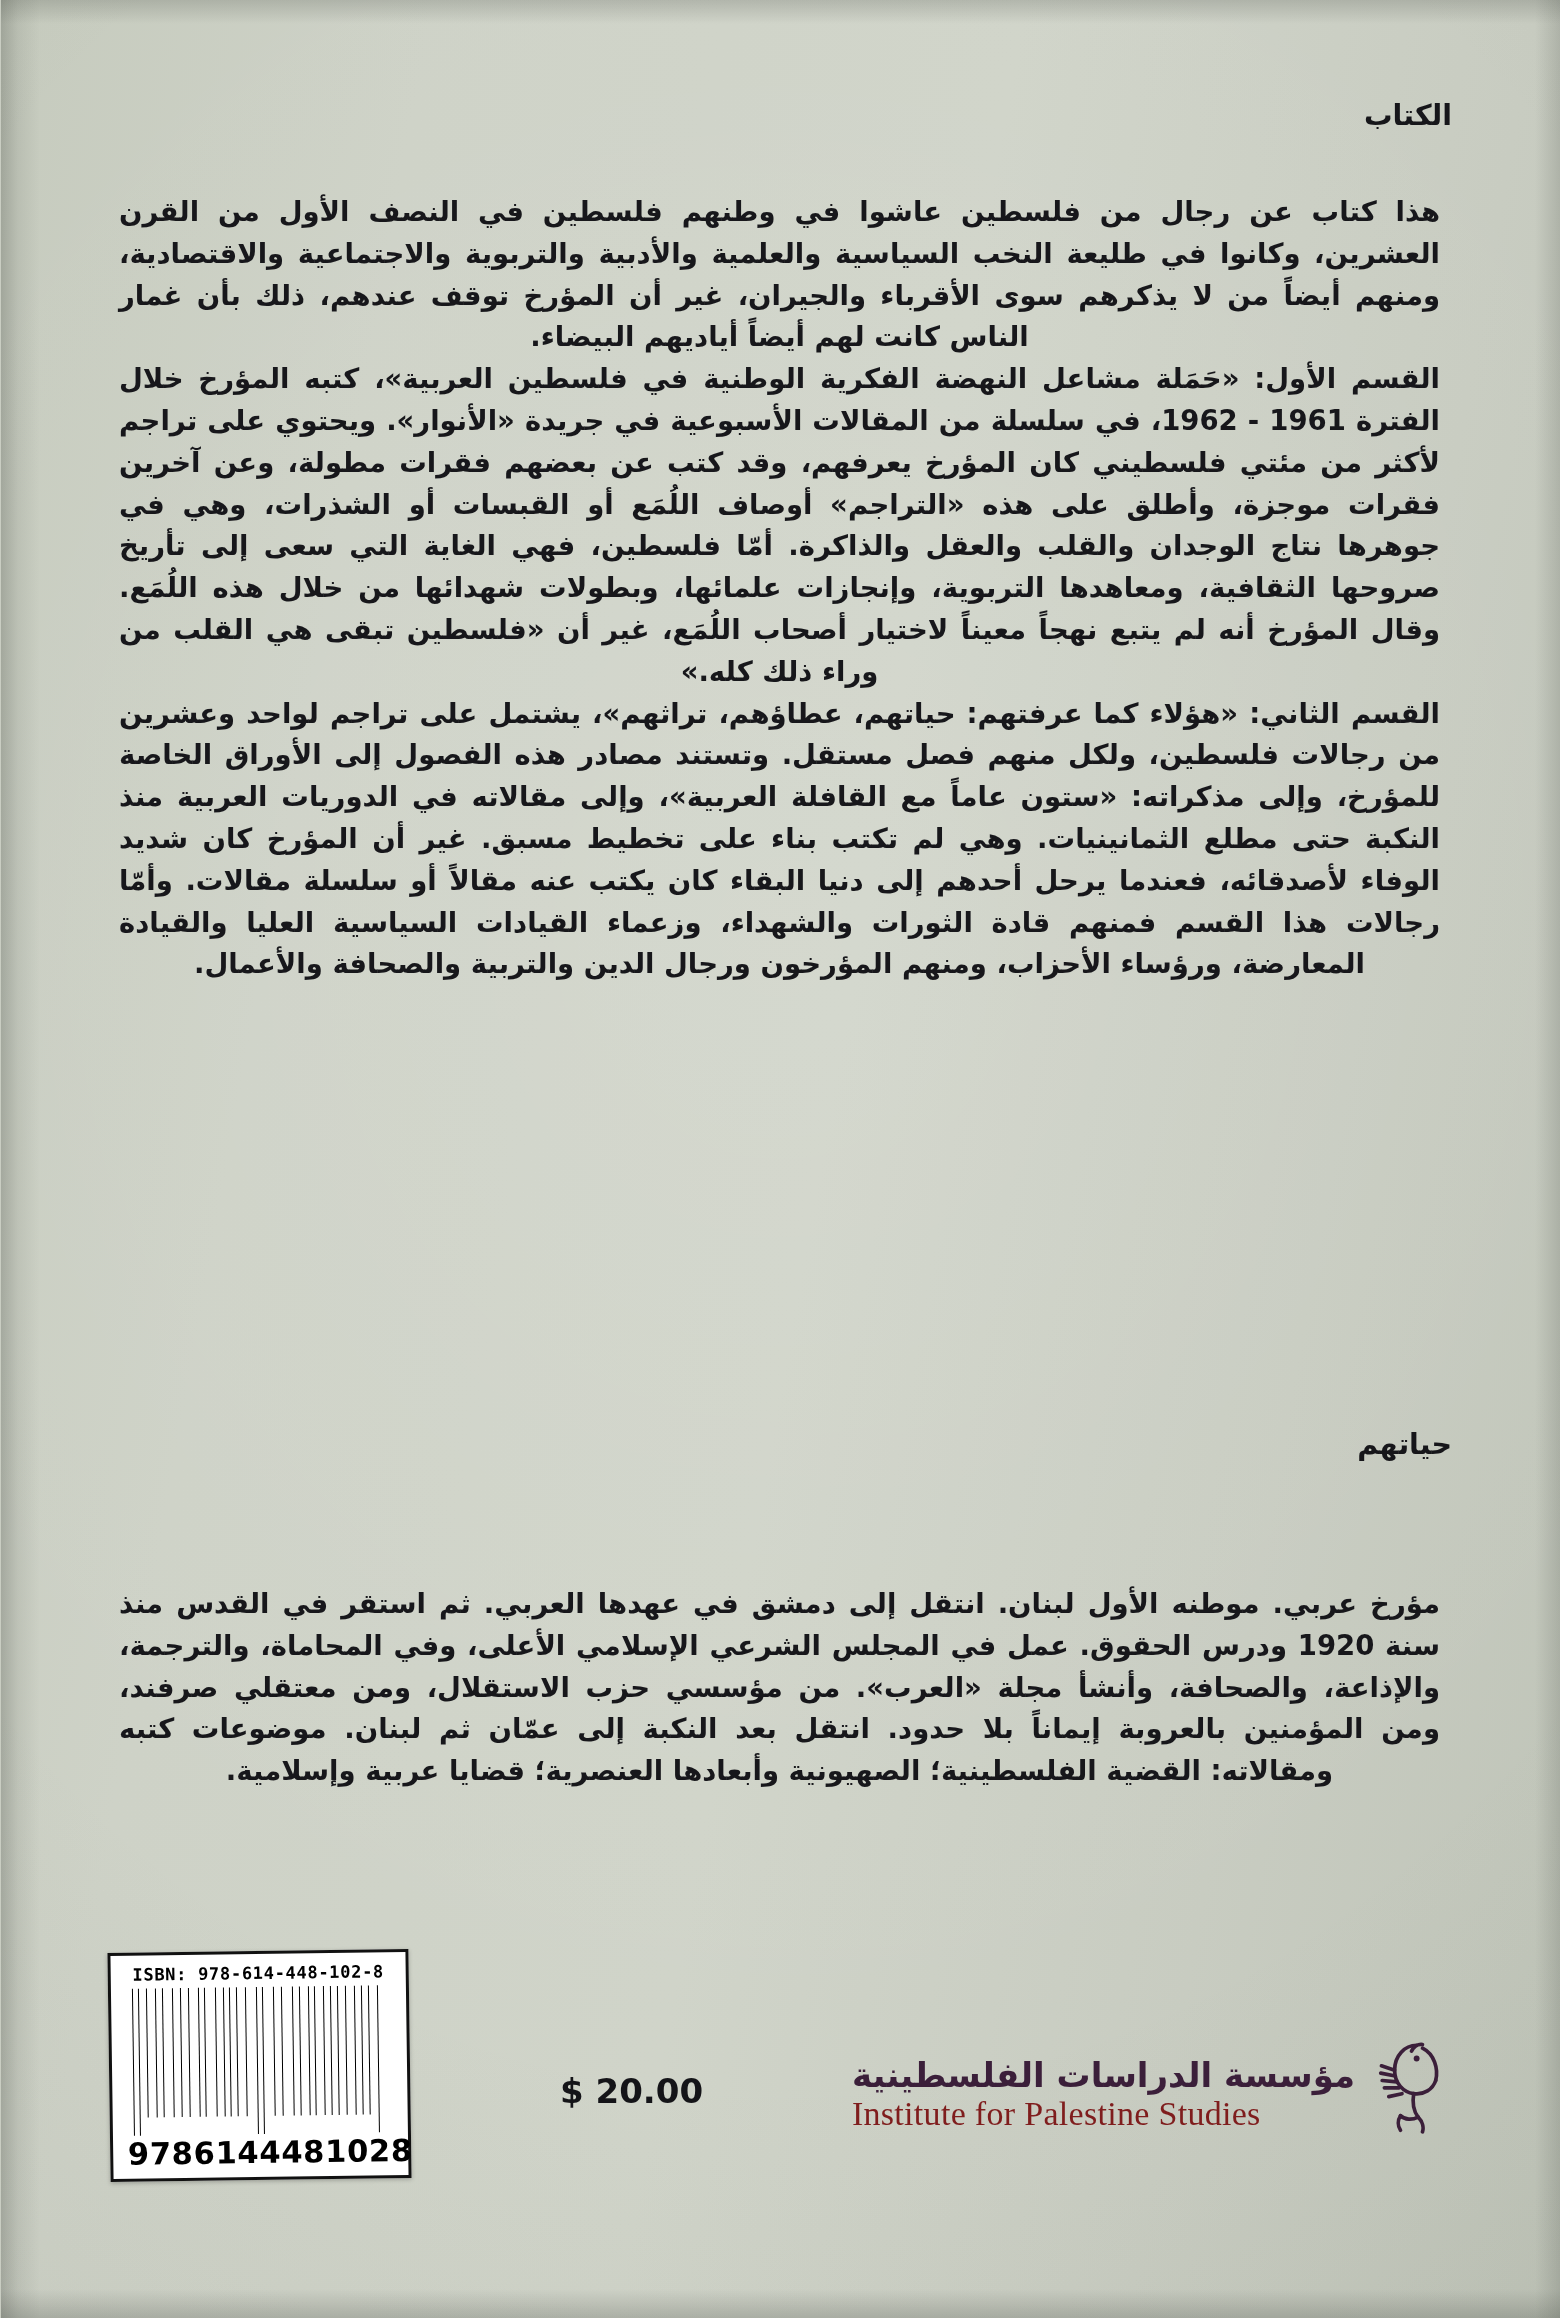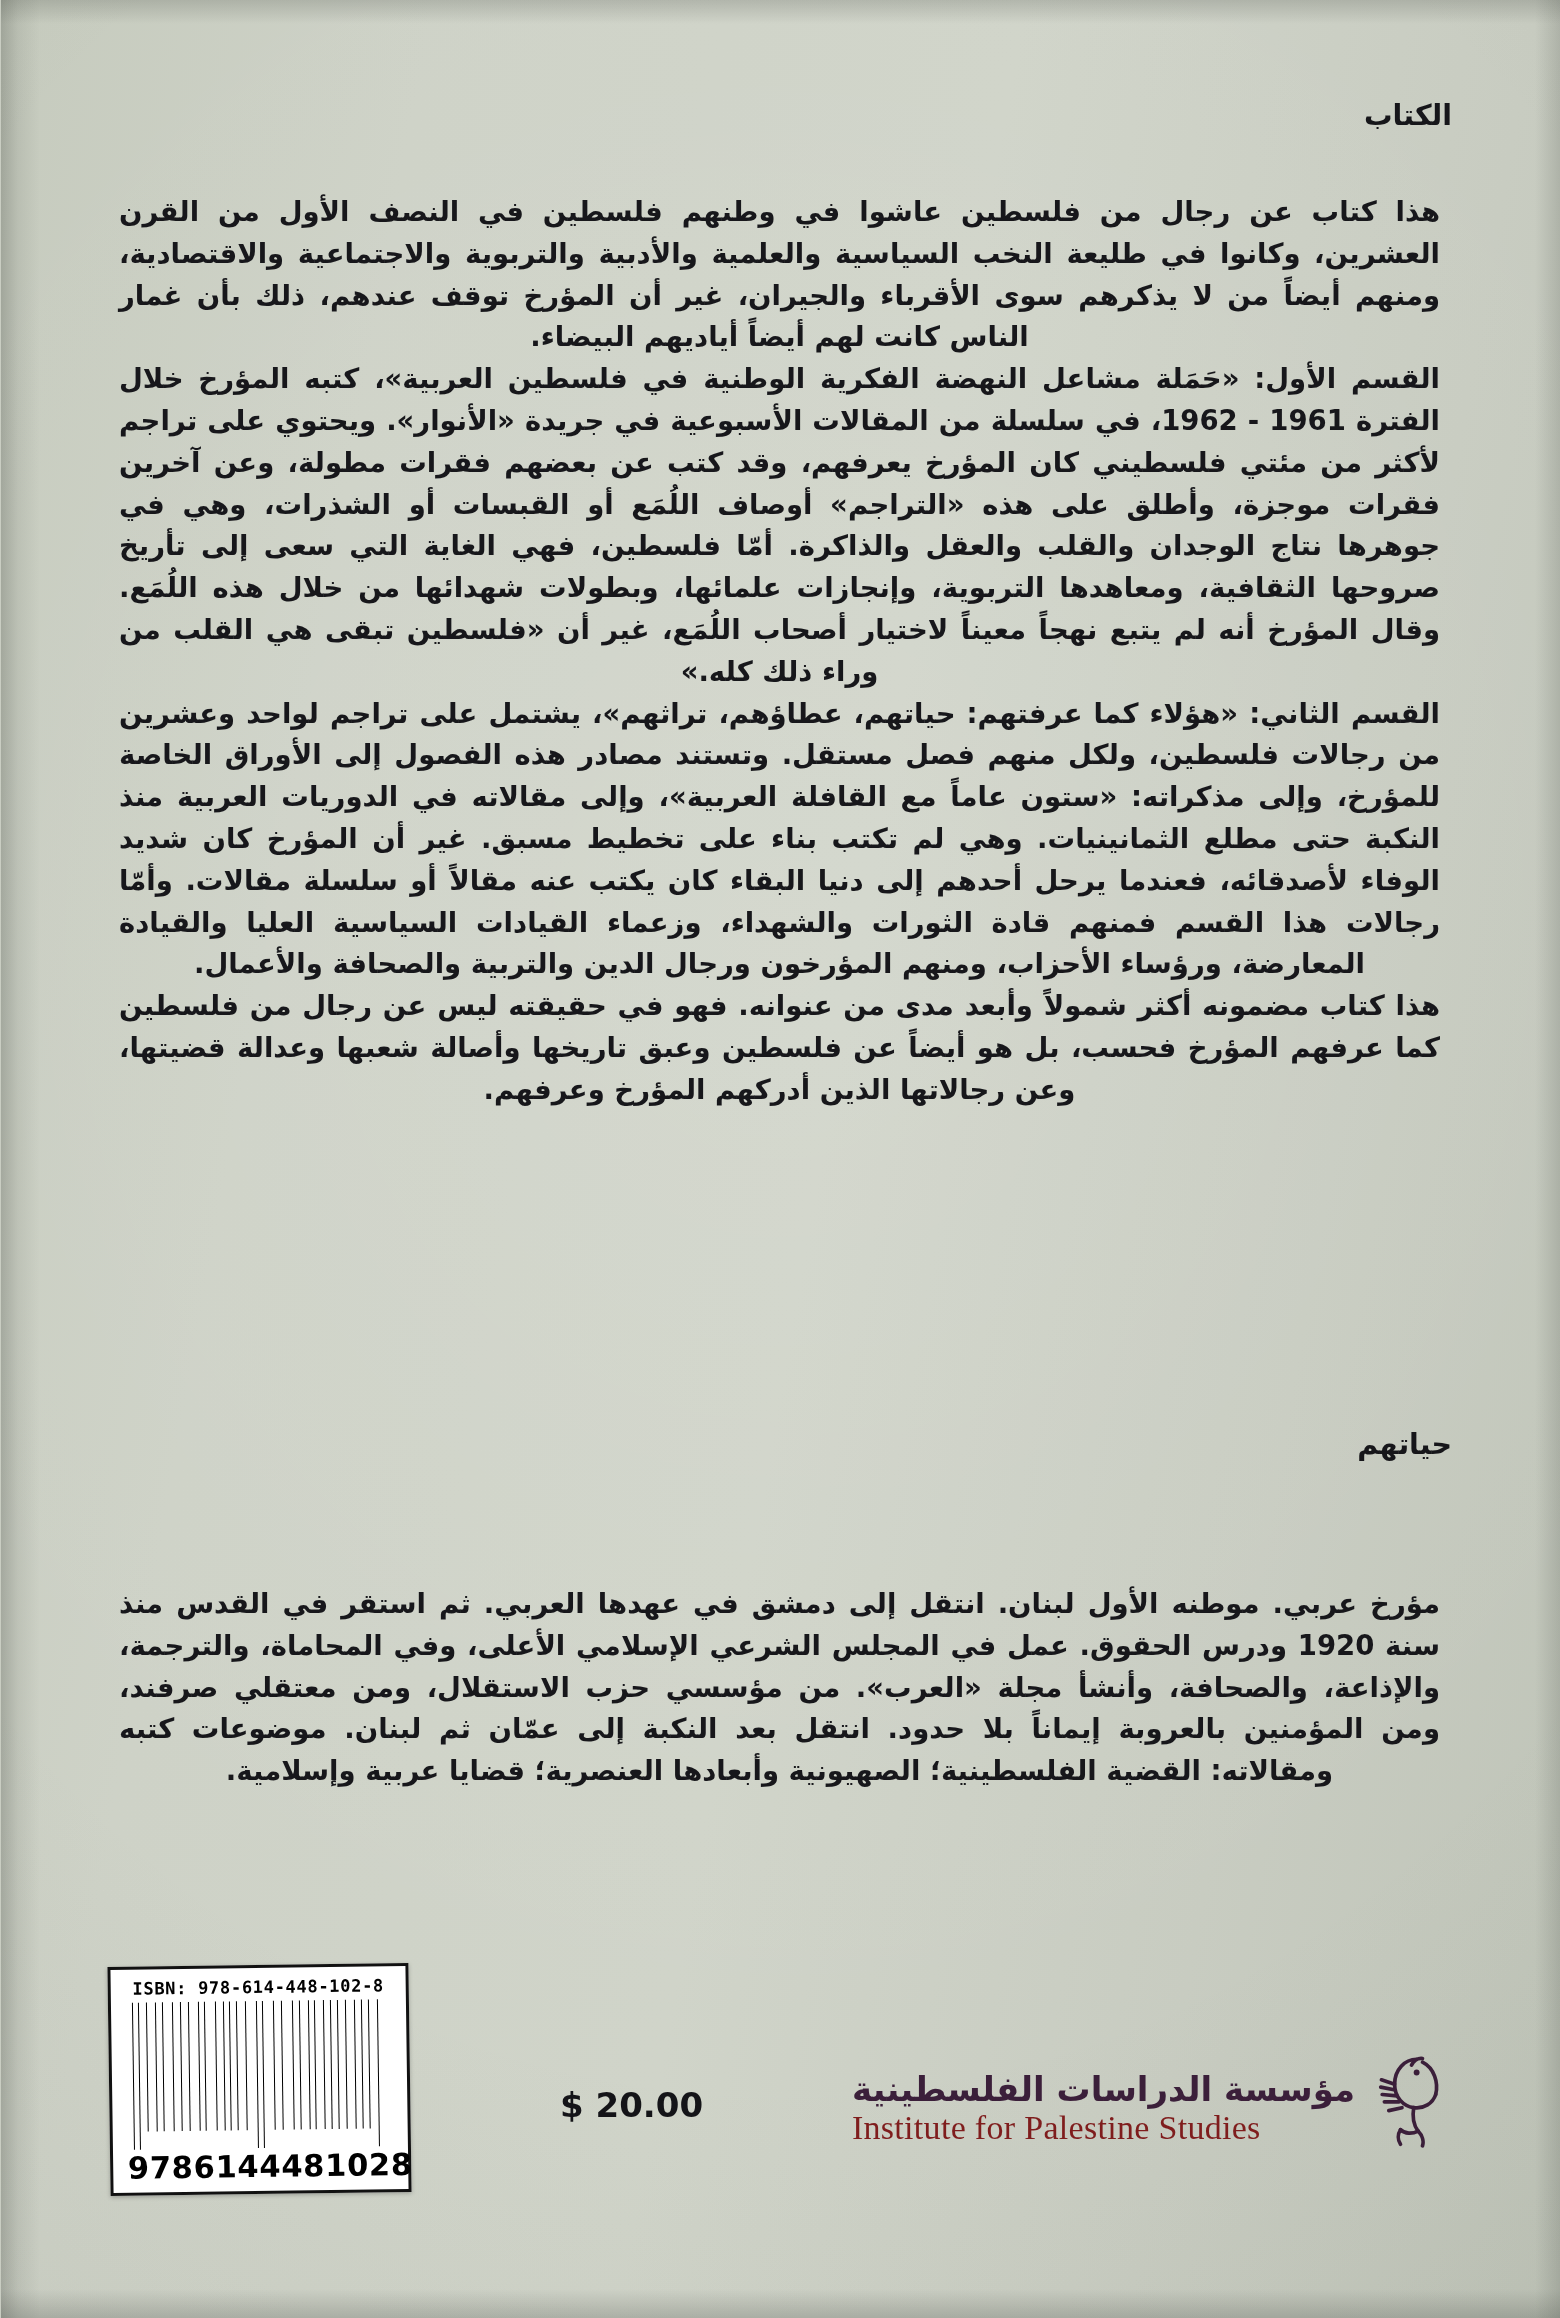--- a/index.html
+++ b/index.html
@@ -65,21 +65,21 @@
   .body-block p{margin:0 12px 0 0;}
   .body-block p + p{margin-top:0;}
 
   #book-body{top:191px;}
   #author-name{top:1524px;font-size:26.5px;font-weight:600;text-align:right;text-align-last:right;}
   #author-body{top:1583px;}
 
   
   .bottom-row{
     position:absolute;
-    left:0;right:0;bottom:2px;height:371px;padding-left:6px;
+    left:0;right:0;bottom:16px;height:371px;padding-left:6px;
   }
   .barcode-box{
     position:absolute;
     left:109px;bottom:123px;
     width:301px;height:229px;
     background:#ffffff;
     border:3.3px solid #111;
     box-sizing:border-box;
     padding:9.3px 12px 6.6px 12px;
     display:flex;flex-direction:column;
@@ -175,21 +175,20 @@
 <div class="edge-shadow-bottom"></div>
 
 <div class="content">
 
   <div class="section-head" id="book-head">الكتاب</div>
 
   <div class="body-block" id="book-body">
     <p>هذا كتاب عن رجال من فلسطين عاشوا في وطنهم فلسطين في النصف الأول من القرن العشرين، وكانوا في طليعة النخب السياسية والعلمية والأدبية والتربوية والاجتماعية والاقتصادية، ومنهم أيضاً من لا يذكرهم سوى الأقرباء والجيران، غير أن المؤرخ توقف عندهم، ذلك بأن غمار الناس كانت لهم أيضاً أياديهم البيضاء.</p>
     <p>القسم الأول: «حَمَلة مشاعل النهضة الفكرية الوطنية في فلسطين العربية»، كتبه المؤرخ خلال الفترة 1961 - 1962، في سلسلة من المقالات الأسبوعية في جريدة «الأنوار». ويحتوي على تراجم لأكثر من مئتي فلسطيني كان المؤرخ يعرفهم، وقد كتب عن بعضهم فقرات مطولة، وعن آخرين فقرات موجزة، وأطلق على هذه «التراجم» أوصاف اللُمَع أو القبسات أو الشذرات، وهي في جوهرها نتاج الوجدان والقلب والعقل والذاكرة. أمّا فلسطين، فهي الغاية التي سعى إلى تأريخ صروحها الثقافية، ومعاهدها التربوية، وإنجازات علمائها، وبطولات شهدائها من خلال هذه اللُمَع. وقال المؤرخ أنه لم يتبع نهجاً معيناً لاختيار أصحاب اللُمَع، غير أن «فلسطين تبقى هي القلب من وراء ذلك كله.»</p>
     <p>القسم الثاني: «هؤلاء كما عرفتهم: حياتهم، عطاؤهم، تراثهم»، يشتمل على تراجم لواحد وعشرين من رجالات فلسطين، ولكل منهم فصل مستقل. وتستند مصادر هذه الفصول إلى الأوراق الخاصة للمؤرخ، وإلى مذكراته: «ستون عاماً مع القافلة العربية»، وإلى مقالاته في الدوريات العربية منذ النكبة حتى مطلع الثمانينيات. وهي لم تكتب بناء على تخطيط مسبق. غير أن المؤرخ كان شديد الوفاء لأصدقائه، فعندما يرحل أحدهم إلى دنيا البقاء كان يكتب عنه مقالاً أو سلسلة مقالات. وأمّا رجالات هذا القسم فمنهم قادة الثورات والشهداء، وزعماء القيادات السياسية العليا والقيادة المعارضة، ورؤساء الأحزاب، ومنهم المؤرخون ورجال الدين والتربية والصحافة والأعمال.</p>
-    <p>هذا كتاب مضمونه أكثر شمولاً وأبعد مدى من عنوانه. فهو في حقيقته ليس عن رجال من فلسطين كما عرفهم المؤرخ فحسب، بل هو أيضاً عن فلسطين وعبق تاريخها وأصالة شعبها وعدالة قضيتها، وعن رجالاتها الذين أدركهم المؤرخ وعرفهم.</p>
   </div>
 
   <div class="section-head" id="author-head">حياتهم</div>
 
 
   <div class="body-block" id="author-body">
     <p>مؤرخ عربي. موطنه الأول لبنان. انتقل إلى دمشق في عهدها العربي. ثم استقر في القدس منذ سنة 1920 ودرس الحقوق. عمل في المجلس الشرعي الإسلامي الأعلى، وفي المحاماة، والترجمة، والإذاعة، والصحافة، وأنشأ مجلة «العرب». من مؤسسي حزب الاستقلال، ومن معتقلي صرفند، ومن المؤمنين بالعروبة إيماناً بلا حدود. انتقل بعد النكبة إلى عمّان ثم لبنان. موضوعات كتبه ومقالاته: القضية الفلسطينية؛ الصهيونية وأبعادها العنصرية؛ قضايا عربية وإسلامية.</p>
   </div>
 
 </div>

